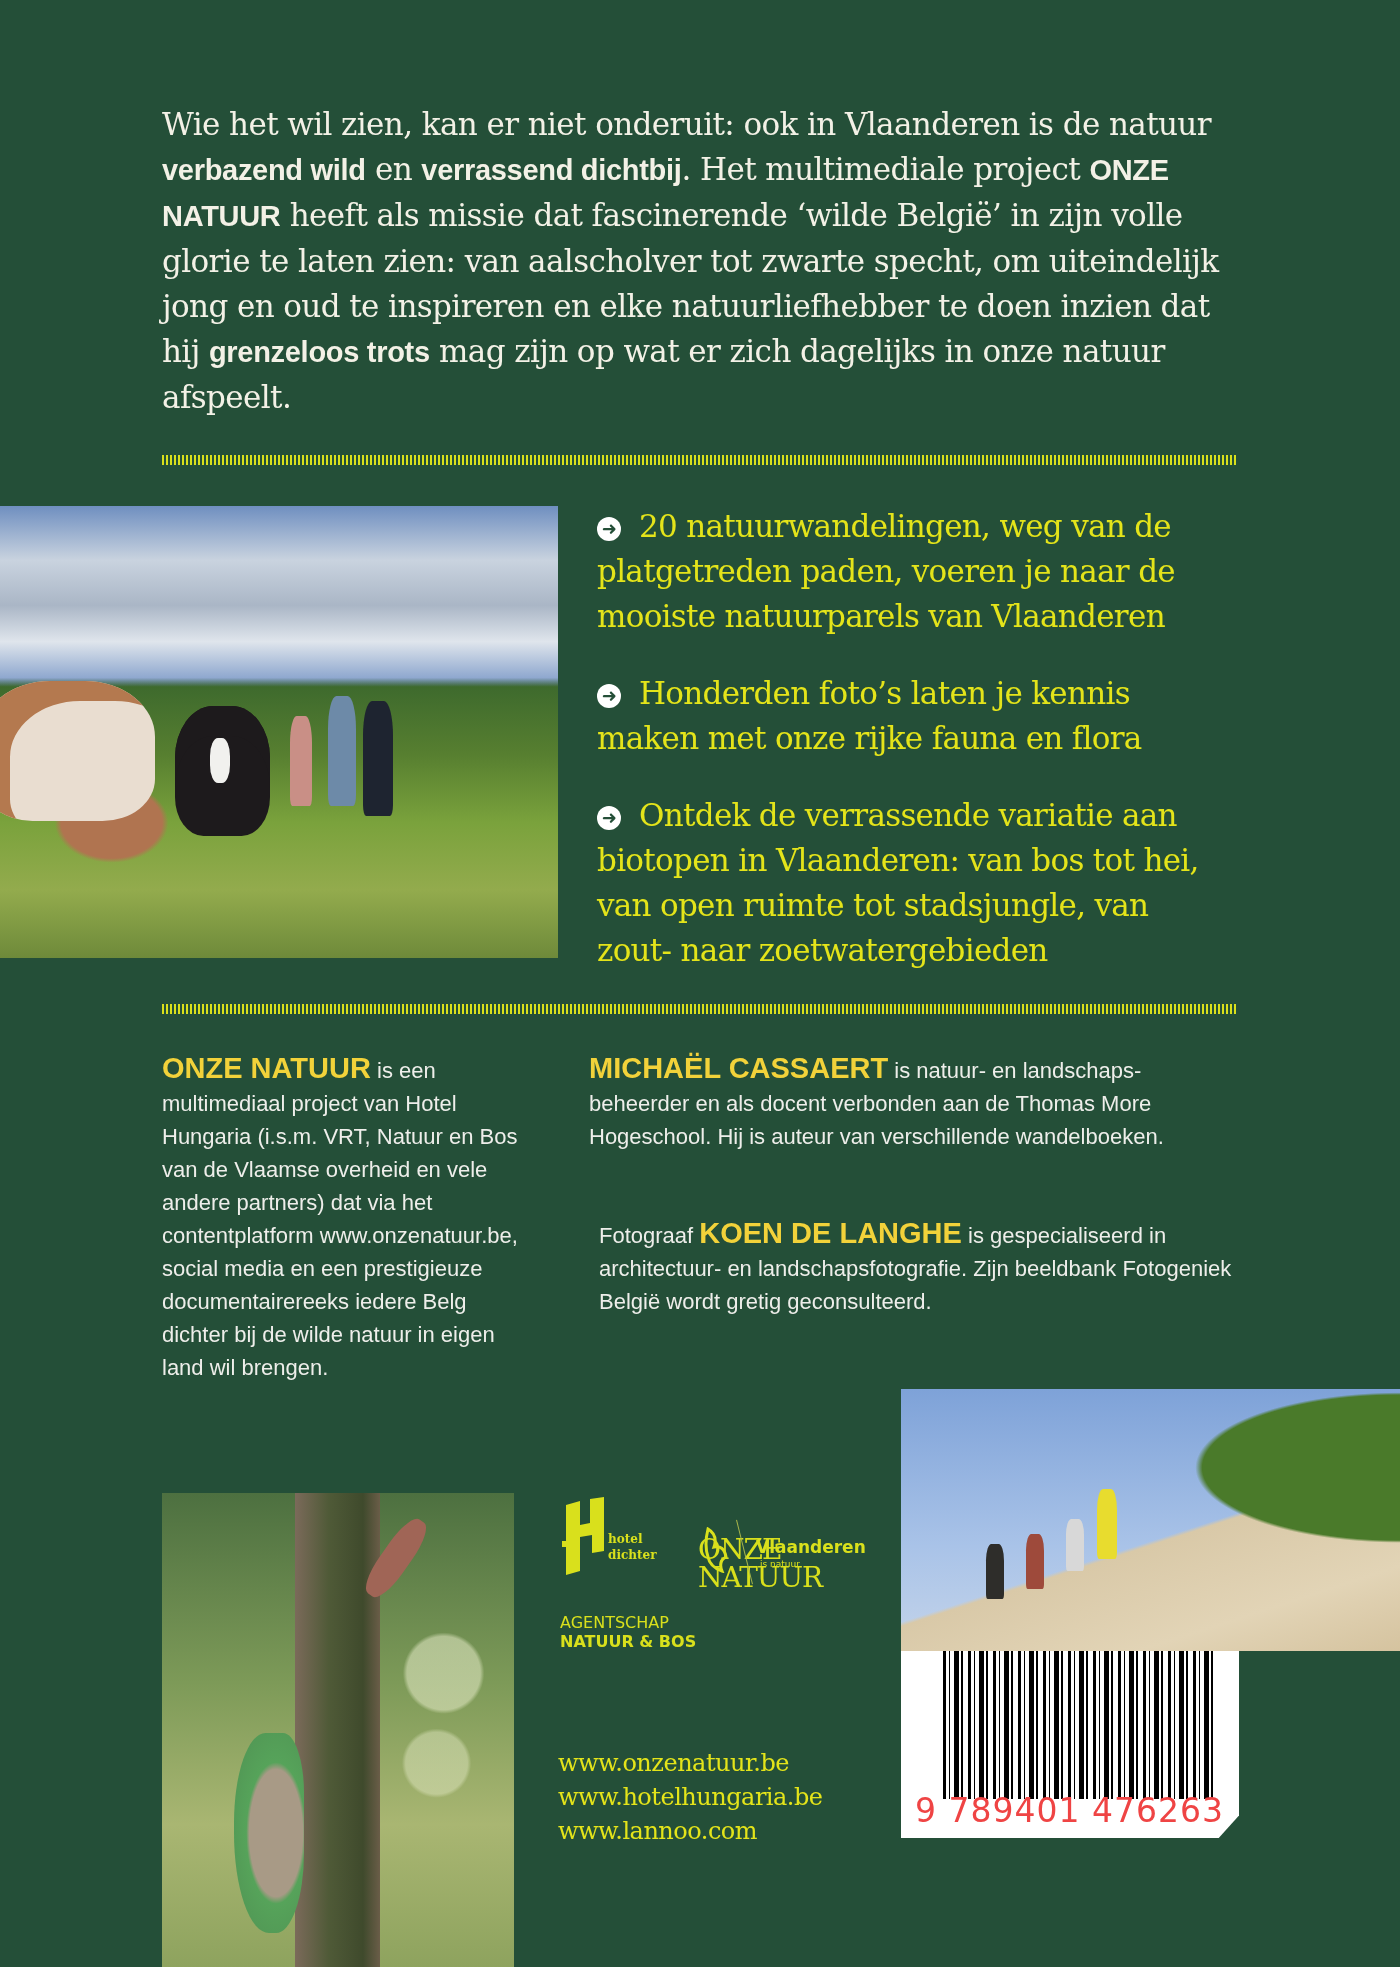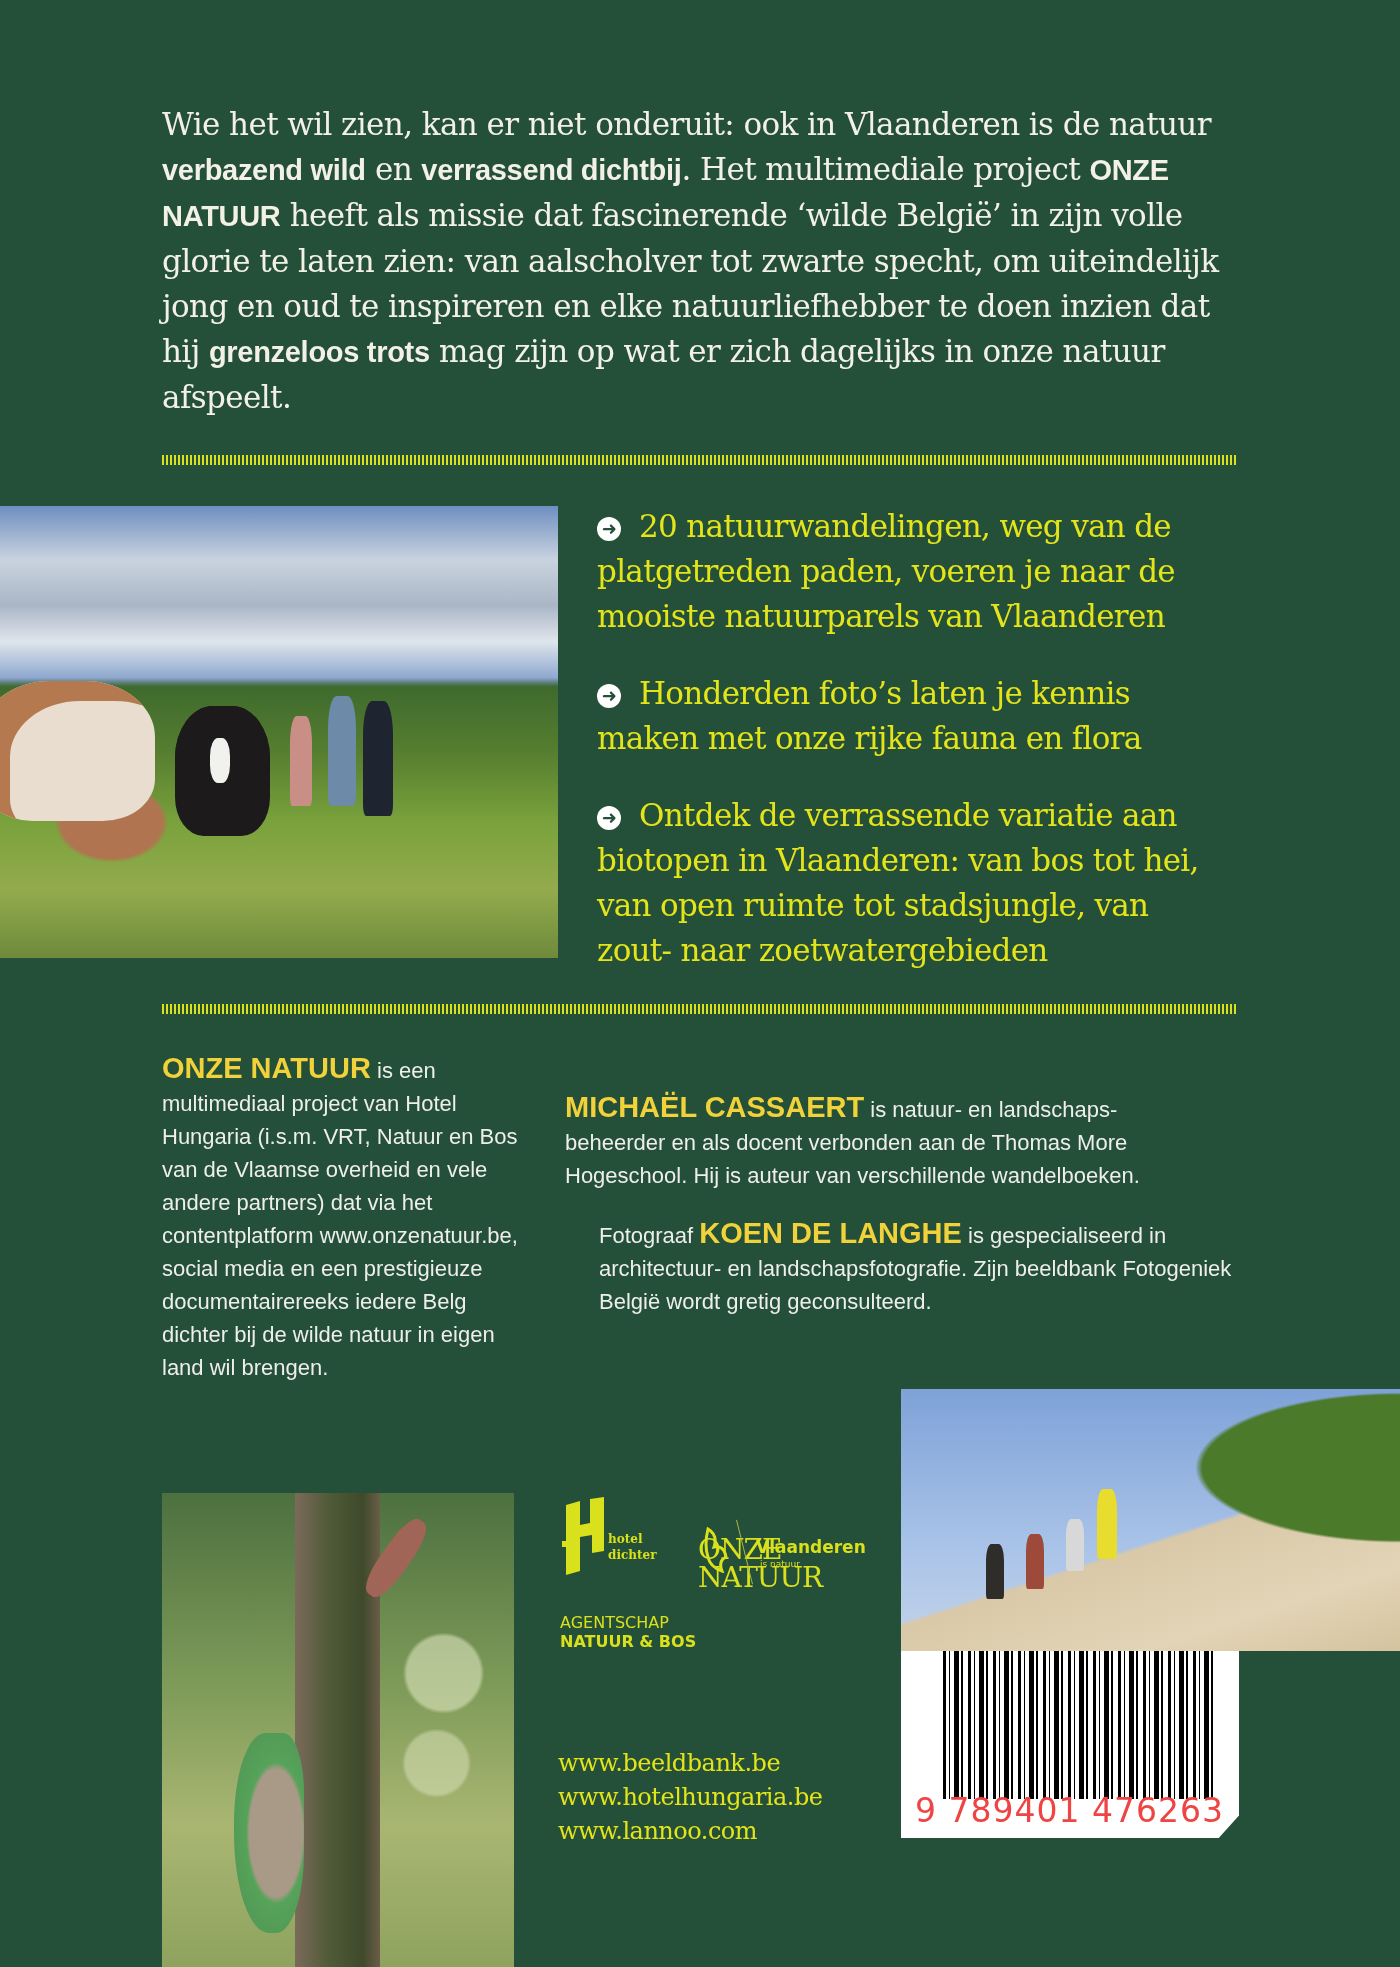--- a/index.html
+++ b/index.html
@@ -58,21 +58,21 @@
     text-align:center; font-weight:bold; margin-right:18px; vertical-align:2px;
     font-family:"DejaVu Sans", sans-serif;
   }
   
   .bio {
     color:#eeeeea; font-family:"Liberation Sans", sans-serif;
     font-size:22px; line-height:33px;
   }
   .bio .hl { color:#f2d23a; font-weight:bold; font-size:29px; }
   #bio-onze { left:162px; top:1052px; width:370px; }
-  #bio-michael { left:565px; top:1052px; width:650px;margin-top:39px; }
+  #bio-michael { left:589px; top:1052px; width:650px; }
   #bio-koen { left:599px; top:1217px; width:650px; }
   
   .logo { color:#d9e01c; }
   #logo-hh { left:562px; top:1497px; width:125px; height:80px; }
   #logo-onze { left:698px; top:1508px; }
   #logo-anb { left:560px; top:1613px; font-family:"DejaVu Sans", sans-serif; font-size:16px; line-height:19px; }
   #logo-vl { left:704px; top:1519px; width:160px; height:68px; }
   
   #urls { left:558px; top:1746px; color:#e4e41a; font-size:24px; line-height:34px; font-family:"DejaVu Serif", serif; letter-spacing:-0.5px; }
   
@@ -148,21 +148,21 @@
 <div id="logo-vl" class="abs logo">
   <svg width="26" height="46" viewBox="0 0 26 46" style="position:absolute;left:0;top:8px">
     <path d="M4 2 Q14 8 10 20 Q20 18 22 30 Q14 34 18 44 Q6 40 4 30 Q0 18 4 2 Z" fill="none" stroke="#d9e01c" stroke-width="3"></path>
   </svg>
   <div style="position:absolute;left:40px;top:0;width:1px;height:66px;background:#a8b54a;transform:rotate(-14deg);"></div>
   <div style="position:absolute;left:52px;top:18px;font-family:'DejaVu Sans',sans-serif;font-weight:bold;font-size:17px;">Vlaanderen</div>
   <div style="position:absolute;left:56px;top:40px;font-family:'DejaVu Sans',sans-serif;font-size:9px;">is natuur</div>
 </div>
 
 <div id="urls" class="abs">
-  <div>www.beeldbank.be</div>
+  <div>www.onzenatuur.be</div>
   <div>www.hotelhungaria.be</div>
   <div>www.lannoo.com</div>
 </div>
 
 <div id="photo-dunes" class="abs photo" title="Wandelaars op een duin">
   <div class="walker" style="left:85px;top:155px;width:18px;height:55px;background:#2e2d2a;"></div>
   <div class="walker" style="left:125px;top:145px;width:18px;height:55px;background:#9e4a3b;"></div>
   <div class="walker" style="left:165px;top:130px;width:18px;height:52px;background:#d8d8d8;"></div>
   <div class="walker" style="left:196px;top:100px;width:20px;height:70px;background:#e8dc2e;"></div>
 </div>

